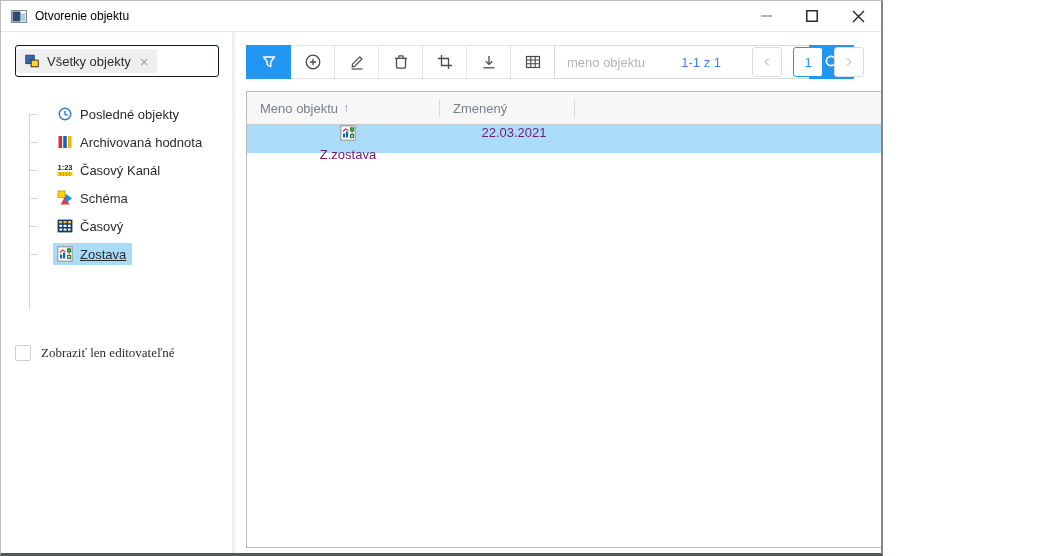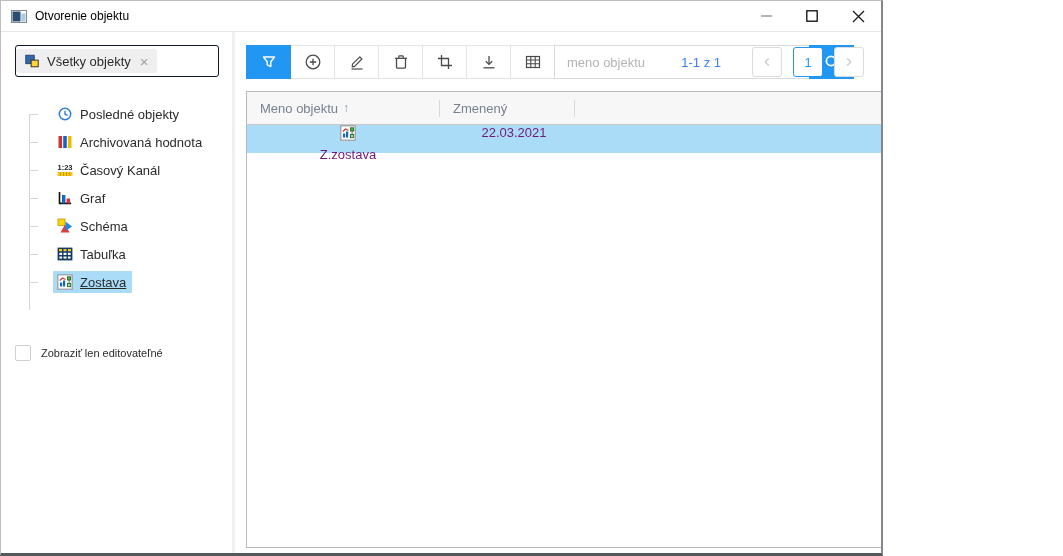--- a/index.html
+++ b/index.html
@@ -27,21 +27,21 @@
   .tree { position:absolute; left:0; top:68px; width:231px; }
   .tree::before { content:''; position:absolute; left:28px; top:14px; height:196px; width:1px; background:#d5d5d5; }
   .tree-item { position:relative; height:28px; display:flex; align-items:center; padding-left:52px; cursor:default; }
   .tree-item::before { content:''; position:absolute; left:28px; top:50%; width:9px; height:1px; background:#d5d5d5; }
   .item-inner { display:flex; align-items:center; gap:7px; padding:3px 6px 3px 4px; border-radius:1px;
     font-size:13px; color:#2b2b2b; white-space:nowrap; }
   .tree-item.selected .item-inner { background:#abdcf7;text-decoration:underline; }
   .icon16 { width:16px; height:16px; display:flex; flex:0 0 16px; }
   .side-checkbox { position:absolute; left:14px; top:313px; display:flex; align-items:center; gap:10px; }
   .cb-box { width:16px; height:16px; border:1px solid #cfcfcf; border-radius:2px; background:#fff; }
-  .cb-label { font-size:11px; color:#2b2b2b; }
+  .cb-label { font-size:13px; color:#2b2b2b;font-family:Liberation Serif, serif; }
   
   .main { position:absolute; left:234px; top:31px; right:0; bottom:0; background:#fff; }
   .toolbar { position:absolute; left:11px; top:13px; display:flex; }
   .tb-btn { width:45px; height:34px; background:#fff; border:1px solid #e4e4e4; margin-left:-1px;
     display:flex; align-items:center; justify-content:center; }
   .tb-btn:first-child { margin-left:0; }
   .tb-btn.active { background:#2196f3; border-color:#2196f3; z-index:2; }
   .search-input { width:255px; height:34px; border:1px solid #d9d9d9; border-right:none; margin-left:-1px;
     padding:0 12px; font-size:13px; color:#333; font-family:"Liberation Sans", sans-serif; outline:none; }
   .search-input::placeholder { color:#b3b3b3; }
@@ -135,45 +135,35 @@
               <text x="0.5" y="8" font-size="7.5" font-weight="bold" fill="#222">1:23</text>
               <rect x="0.5" y="10" width="15" height="4" fill="#f5c71a"></rect>
               <path d="M3.5,10 v4 M6.5,10 v4 M9.5,10 v4 M12.5,10 v4" stroke="#caa20a" stroke-width="1"></path>
             </svg>
           <span>Časový Kanál</span>
         </span>
       </div>
       <div class="tree-item">
         <span class="item-inner">
           <svg class="icon16" viewBox="0 0 16 16">
-              <path d="M2.5,2 V13.4 H14" stroke="#111" stroke-width="1.6" fill="none"></path>
-              <rect x="5" y="5" width="3.4" height="8.4" fill="#1565c0"></rect>
-              <rect x="9.6" y="8.5" width="3.4" height="4.9" fill="#d63333"></rect>
-            </svg>
-          <span>Graf</span>
-        </span>
-      </div>
-      <div class="tree-item">
-        <span class="item-inner">
-          <svg class="icon16" viewBox="0 0 16 16">
               <rect x="1" y="1" width="7" height="6.5" fill="#ffd400" stroke="#b99700" stroke-width="0.8"></rect>
               <path d="M3.5,14.5 L8,6.5 L12.5,14.5 Z" fill="#e23b3b"></path>
               <path d="M8.5,3.5 L15,8.5 L8.5,13 Z" fill="#1e88e5"></path>
             </svg>
           <span>Schéma</span>
         </span>
       </div>
       <div class="tree-item">
         <span class="item-inner">
           <svg class="icon16" viewBox="0 0 16 16">
               <rect x="1.5" y="2.5" width="13" height="11" fill="#fff" stroke="#123a63" stroke-width="1.8"></rect>
               <rect x="2" y="3" width="12" height="2.6" fill="#f5c71a"></rect>
               <path d="M1.5,6 H14.5 M1.5,9.8 H14.5 M5.8,2.5 V13.5 M10.2,2.5 V13.5" stroke="#123a63" stroke-width="1.4"></path>
             </svg>
-          <span>Tabuľka</span>
+          <span>Časový</span>
         </span>
       </div>
       <div class="tree-item selected">
         <span class="item-inner">
           <svg class="icon16" viewBox="0 0 16 16">
               <rect x="0.8" y="0.8" width="14.4" height="14.4" fill="#fff" stroke="#9b9b9b" stroke-width="1.2"></rect>
               <rect x="3" y="8.5" width="2.2" height="4" fill="#1565c0"></rect>
               <rect x="6" y="6.5" width="2.2" height="6" fill="#1565c0"></rect>
               <path d="M2.8,6.5 L5.5,4 L8.5,5.5" stroke="#d63333" stroke-width="1.2" fill="none"></path>
               <rect x="10.5" y="2.8" width="3.2" height="3.2" fill="#4caf50" stroke="#1b5e20" stroke-width="0.8"></rect>

